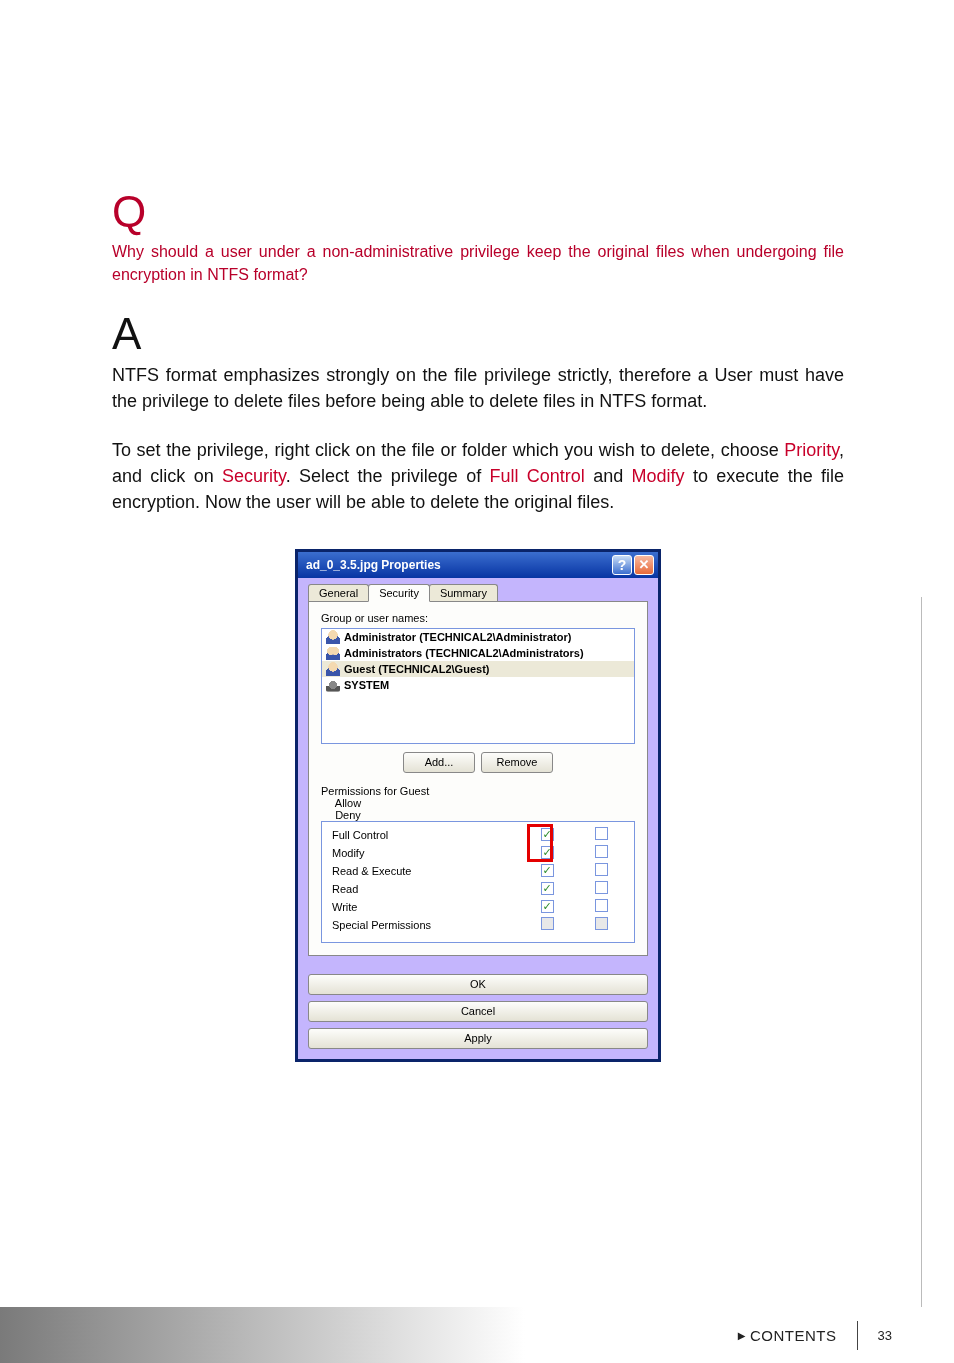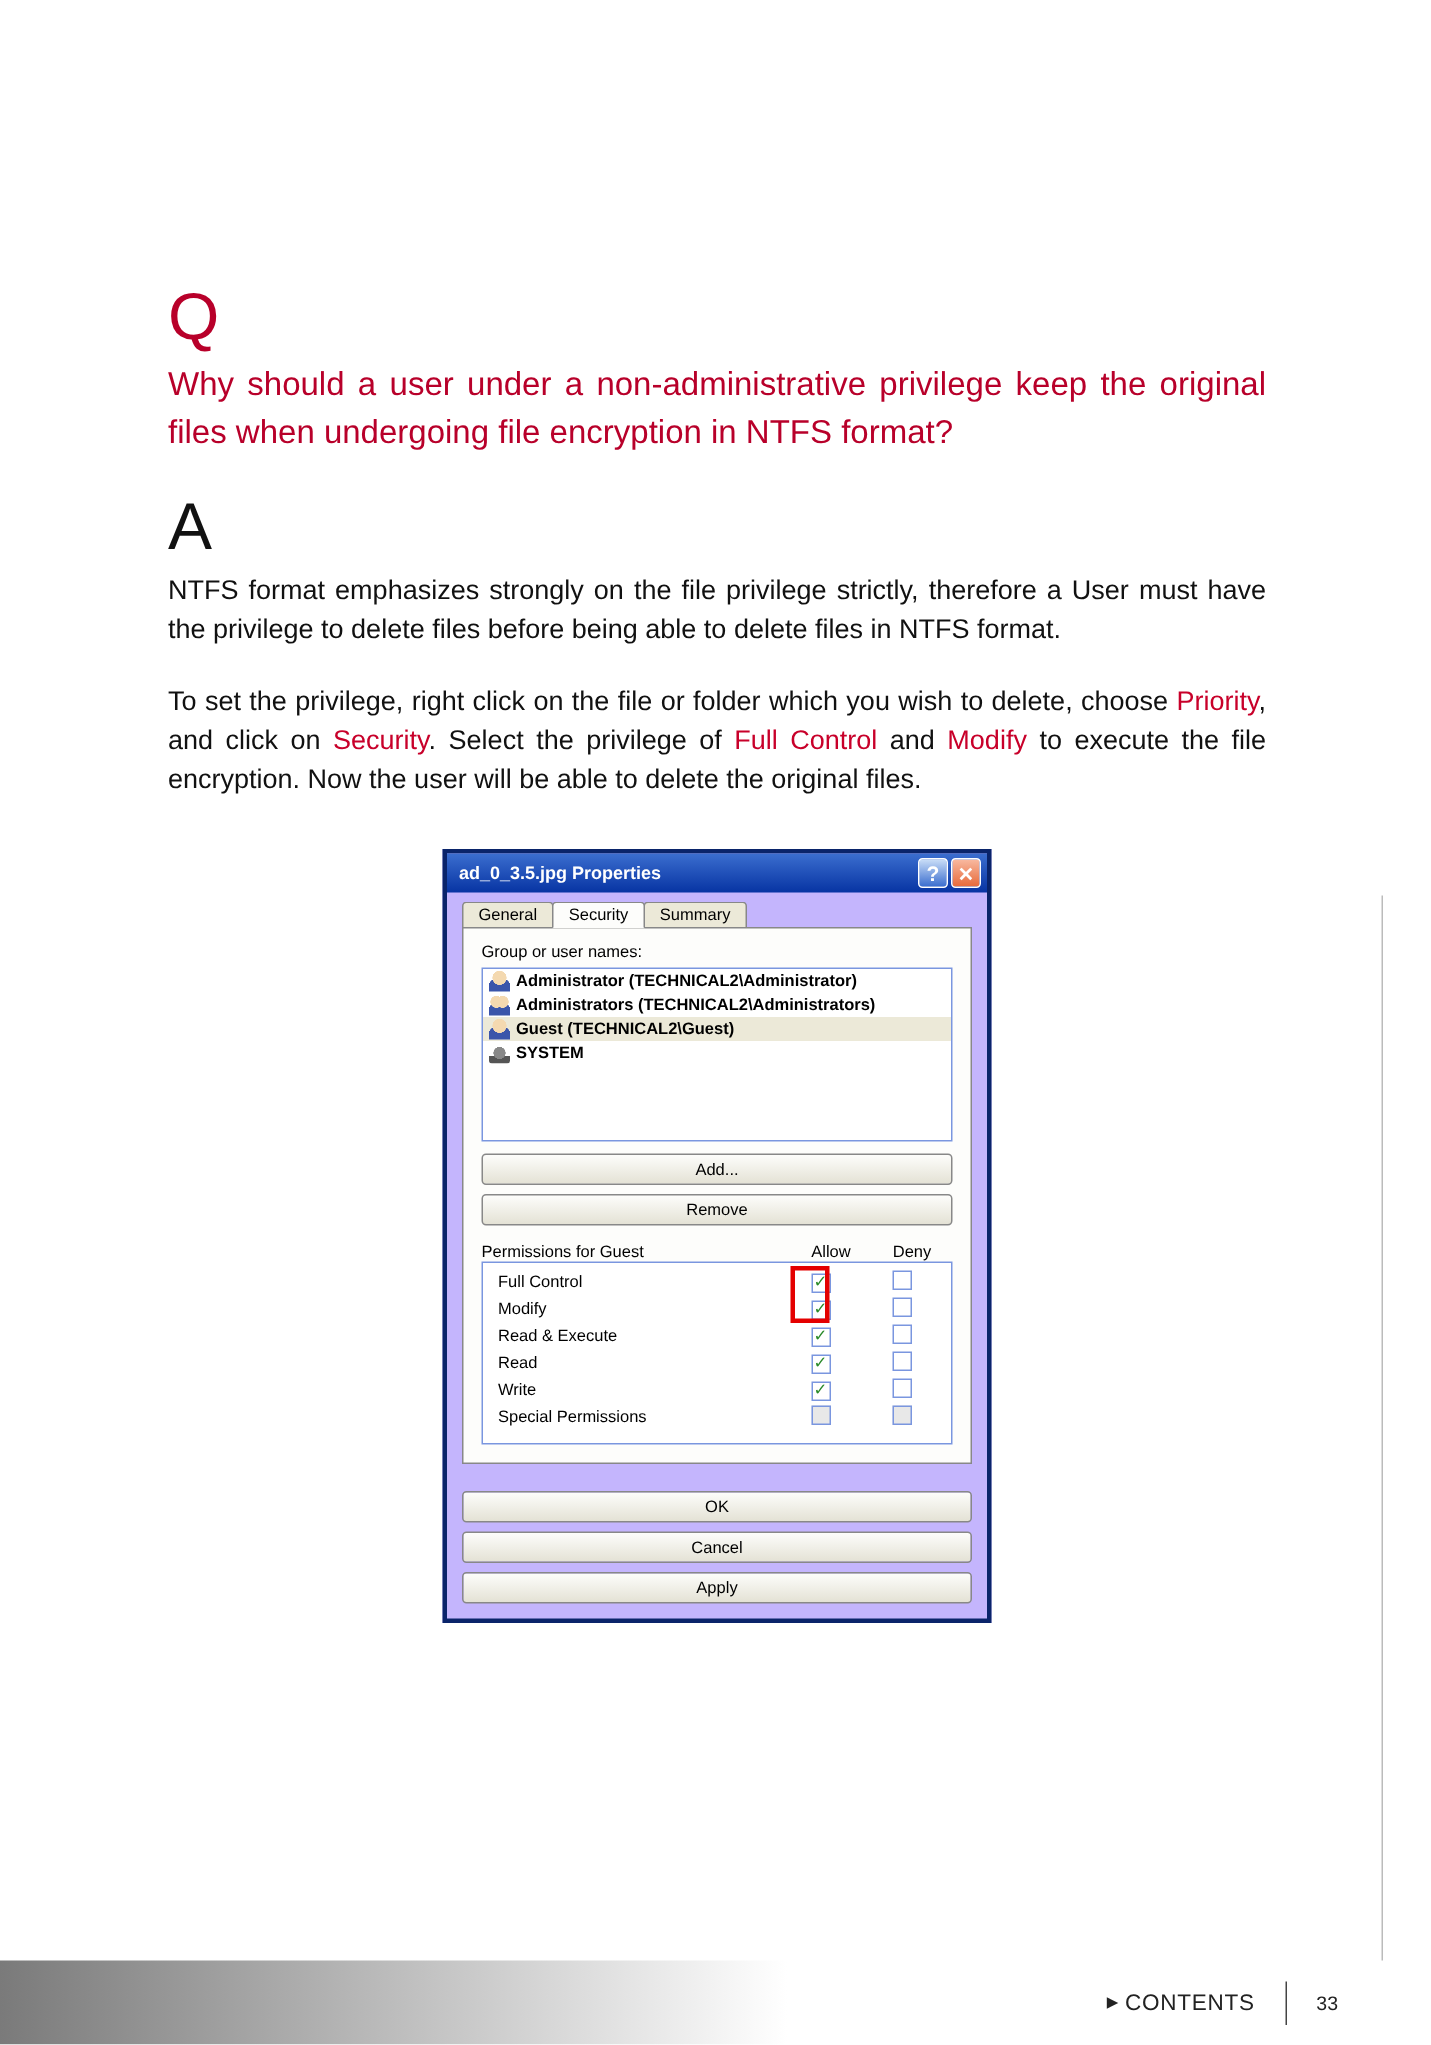--- a/index.html
+++ b/index.html
@@ -17,21 +17,21 @@
   .q-letter, .a-letter {
     font-size: 44px;
     font-weight: 400;
     color: #111;
     margin-bottom: 6px;
     line-height: 1;
   }
   .q-letter { color: #b8002a; }
   .question {
     color: #b8002a;
-    font-size: 22px;
+    font-size: 16px;
     line-height: 1.45;
     margin-bottom: 26px;
     text-align: justify;
   }
   .answer-para {
     color: #111;
     font-size: 18px;
     line-height: 1.45;
     margin-bottom: 22px;
     text-align: justify;
@@ -129,35 +129,36 @@
   }
   .icon-sys {
     background:
       radial-gradient(circle at 50% 50%, #888 40%, transparent 42%),
       linear-gradient(#555,#555);
     background-size: 100% 100%, 100% 40%;
     background-position: 0 0, 0 100%;
     background-repeat: no-repeat;
     border-radius: 2px;
   }
-  .btn-row { display: flex; justify-content: center; gap: 6px; margin-top: 8px; flex-direction: column; }
+  .btn-row { display: flex; justify-content: center; gap: 6px; margin-top: 8px; }
   .win-btn {
     min-width: 72px;
     height: 21px;
     background: linear-gradient(#fdfdfb, #e4e2d5);
     border: 1px solid #888;
     border-radius: 3px;
     font-size: 11px;
     font-family: Tahoma, Arial, sans-serif;
     padding: 0 8px;
   }
   .perm-header {
     display: flex;
     margin-top: 12px;
     font-size: 11px;
+    flex-direction: column;
   }
   .perm-header .col-name { flex: 1; }
   .perm-header .col-a, .perm-header .col-d {
     width: 54px; text-align: center;
   }
   .perm-list {
     border: 1px solid #7a96df;
     background: #fff;
     padding: 4px 6px 8px 10px;
     position: relative;

